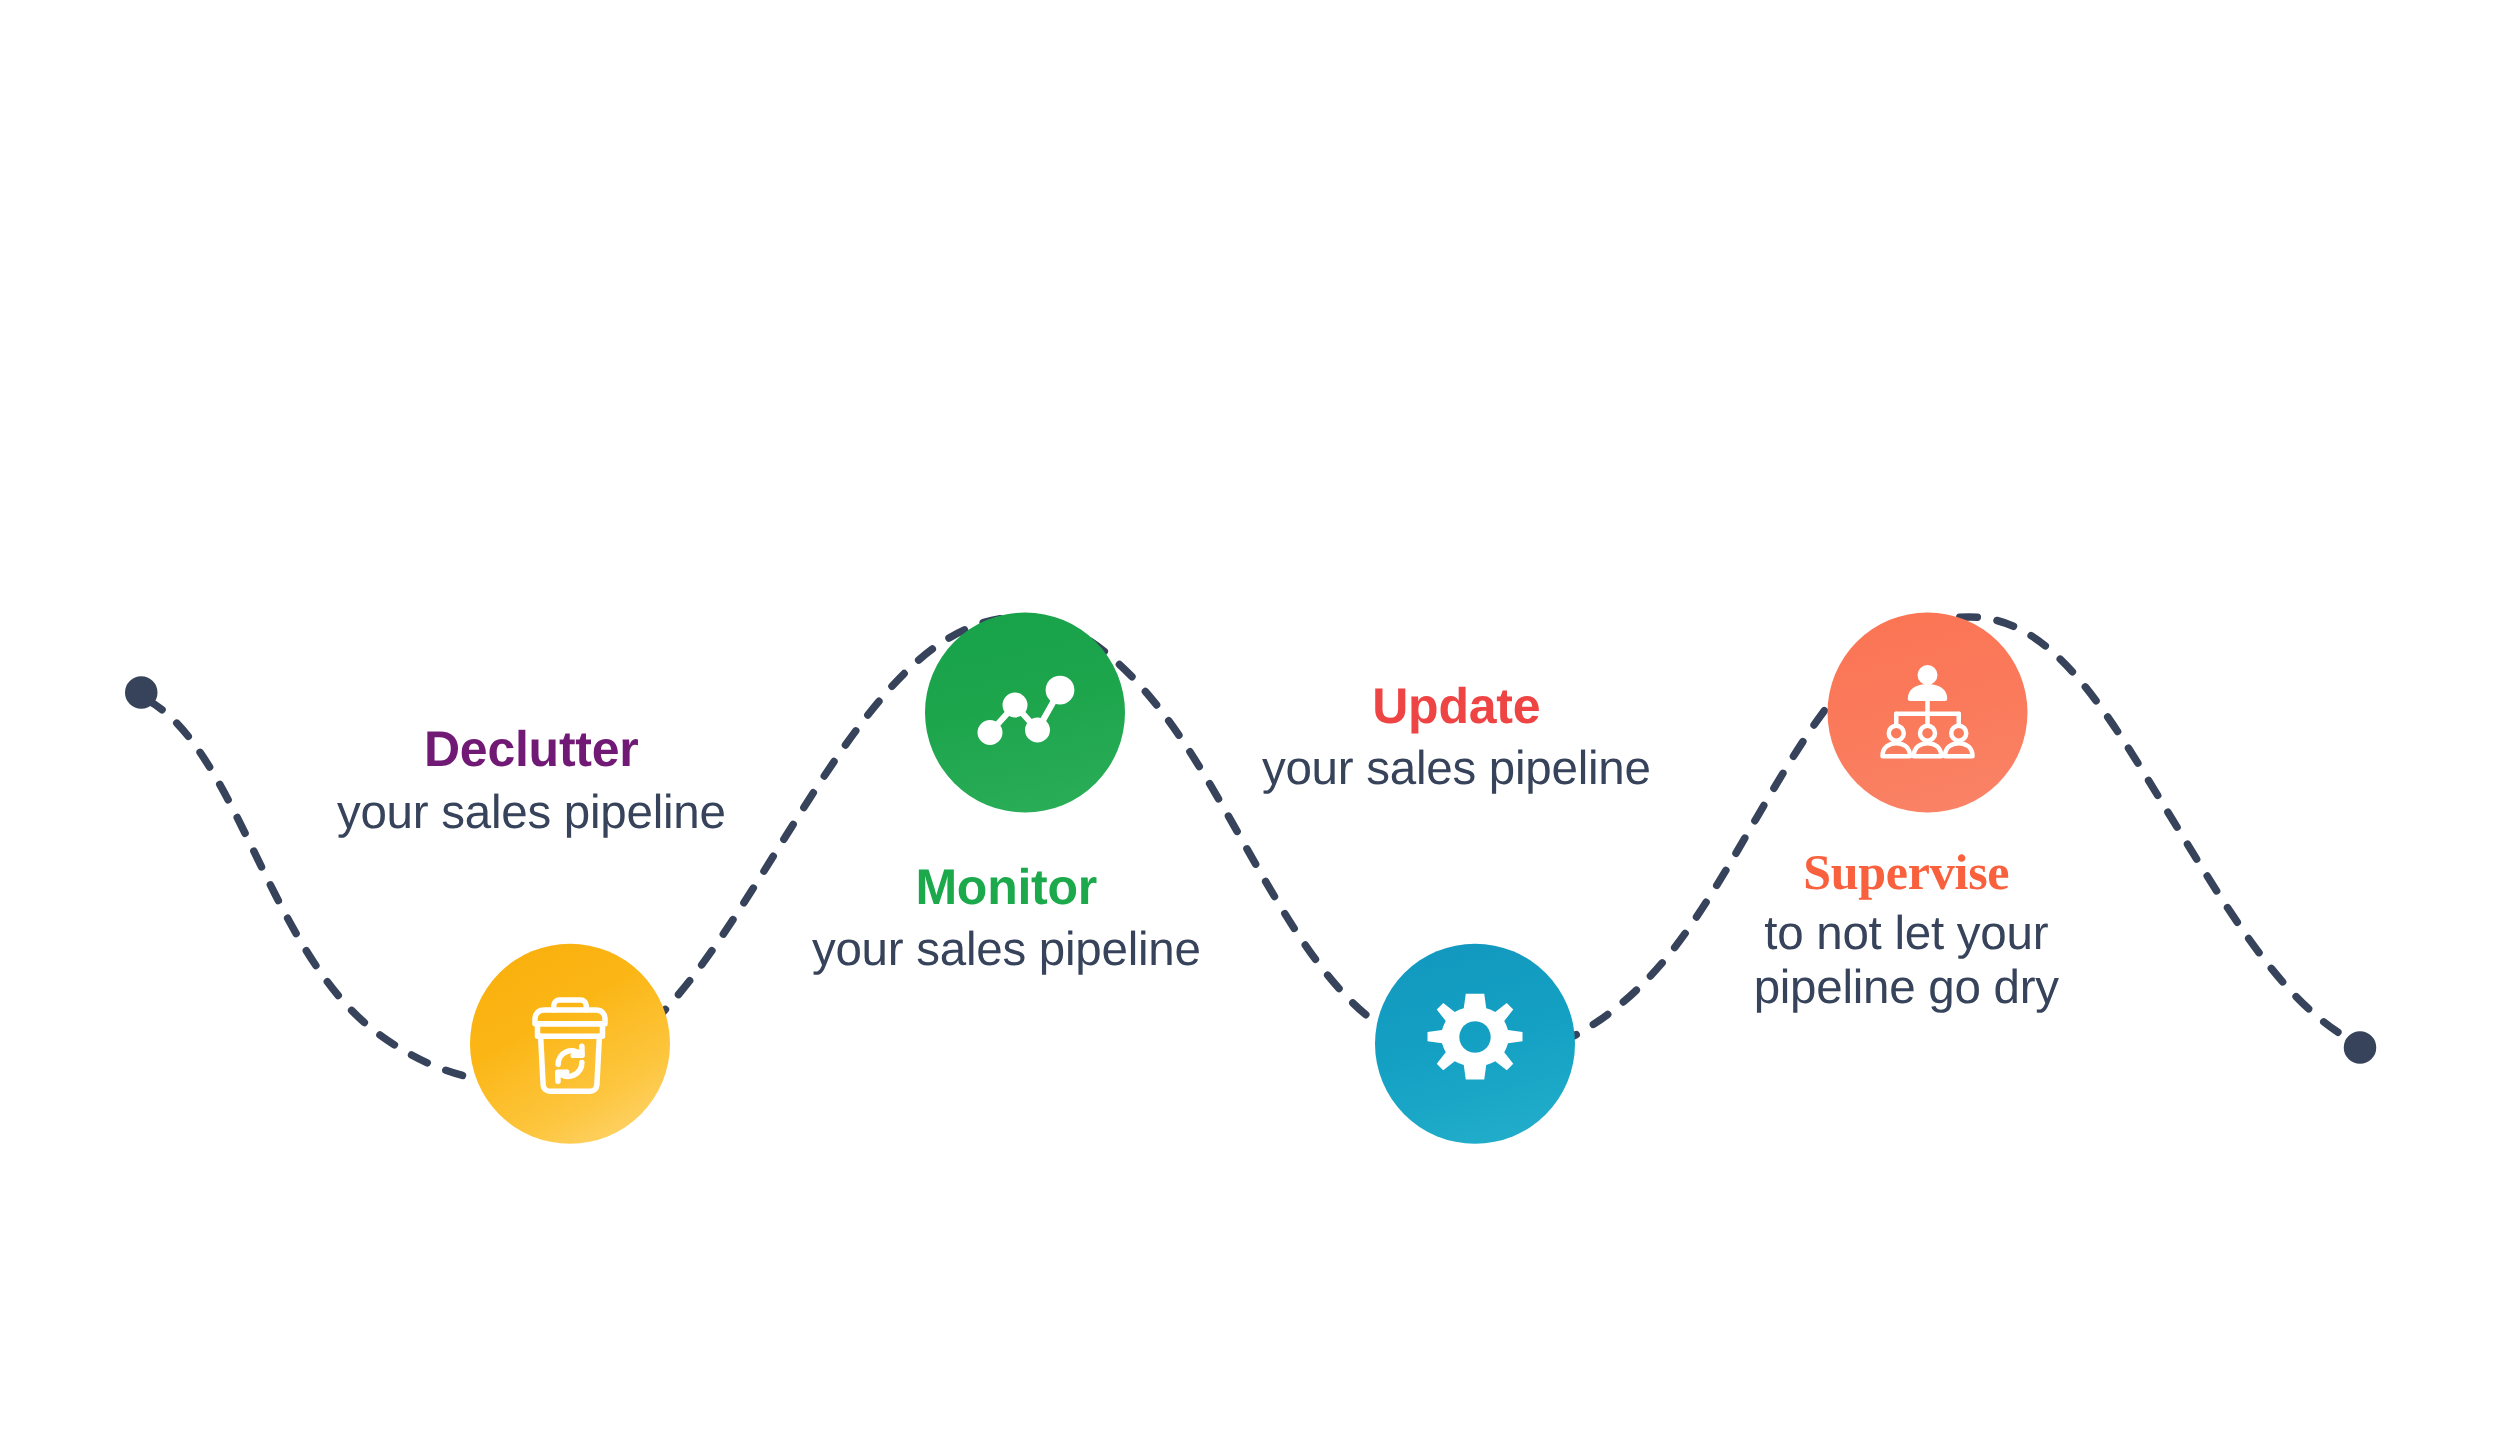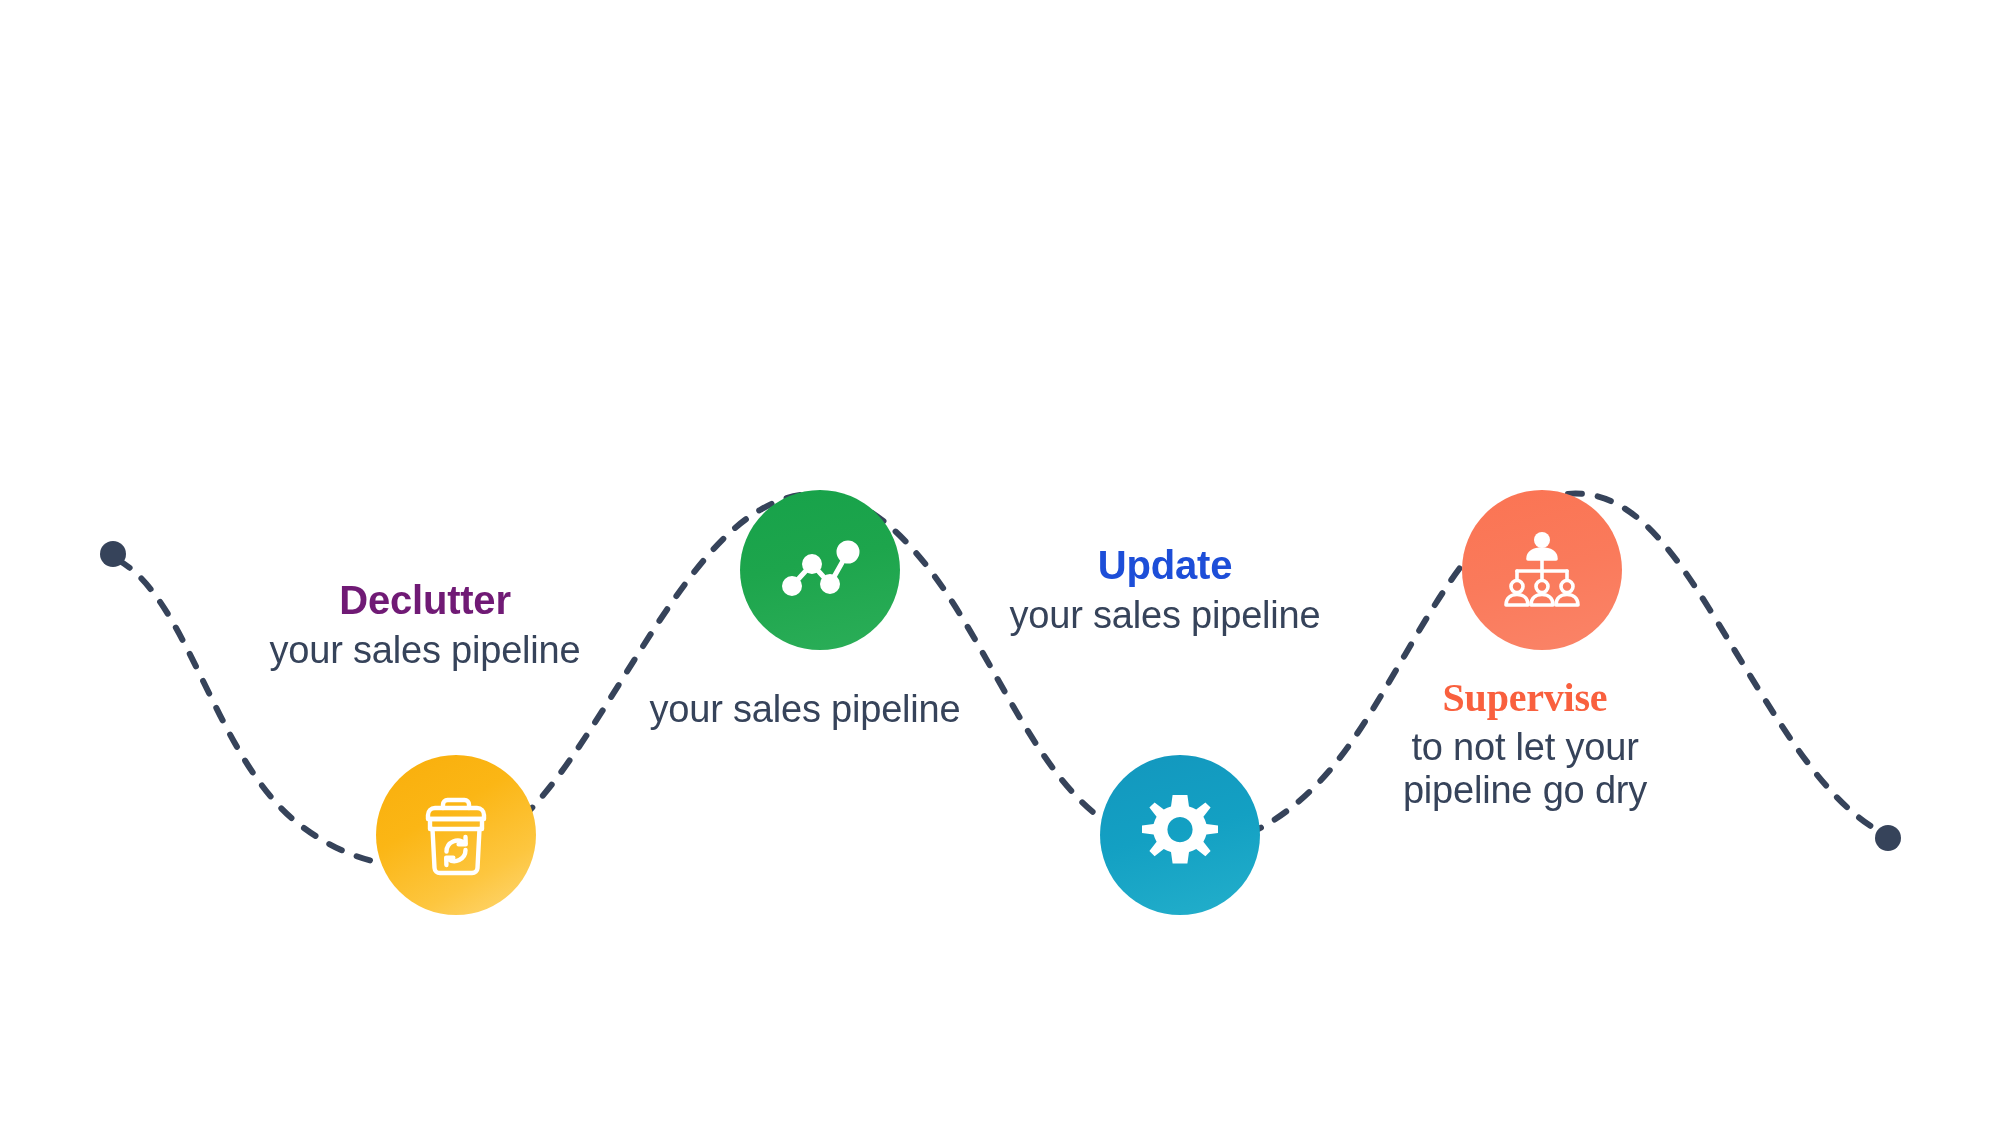--- a/index.html
+++ b/index.html
@@ -198,27 +198,28 @@
   </div>
 
   <div class="step-text" id="text-declutter">
     <div class="step-title t-amber" style="color: #701a75;">Declutter</div>
     <div class="step-body">
       <div>your sales pipeline</div>
     </div>
   </div>
 
   <div class="step-text" id="text-monitor">
+    <div class="step-title t-green" style="color: rgb(27, 169, 76);">Monitor</div>
     <div class="step-body">
       <div>your sales pipeline</div>
     </div>
   </div>
 
   <div class="step-text" id="text-update">
-    <div class="step-title t-teal" style="color: #1d4ed8;">Update</div>
+    <div class="step-title t-teal" style="color: #ef4444;">Update</div>
     <div class="step-body">
       <div>your sales pipeline</div>
     </div>
   </div>
 
   <div class="step-text" id="text-supervise">
     <div class="step-title t-coral" style="color: rgb(249, 96, 62); font-family: Liberation Serif, serif;">Supervise</div>
     <div class="step-body">
       <div>to not let your</div>
       <div>pipeline go dry</div>

